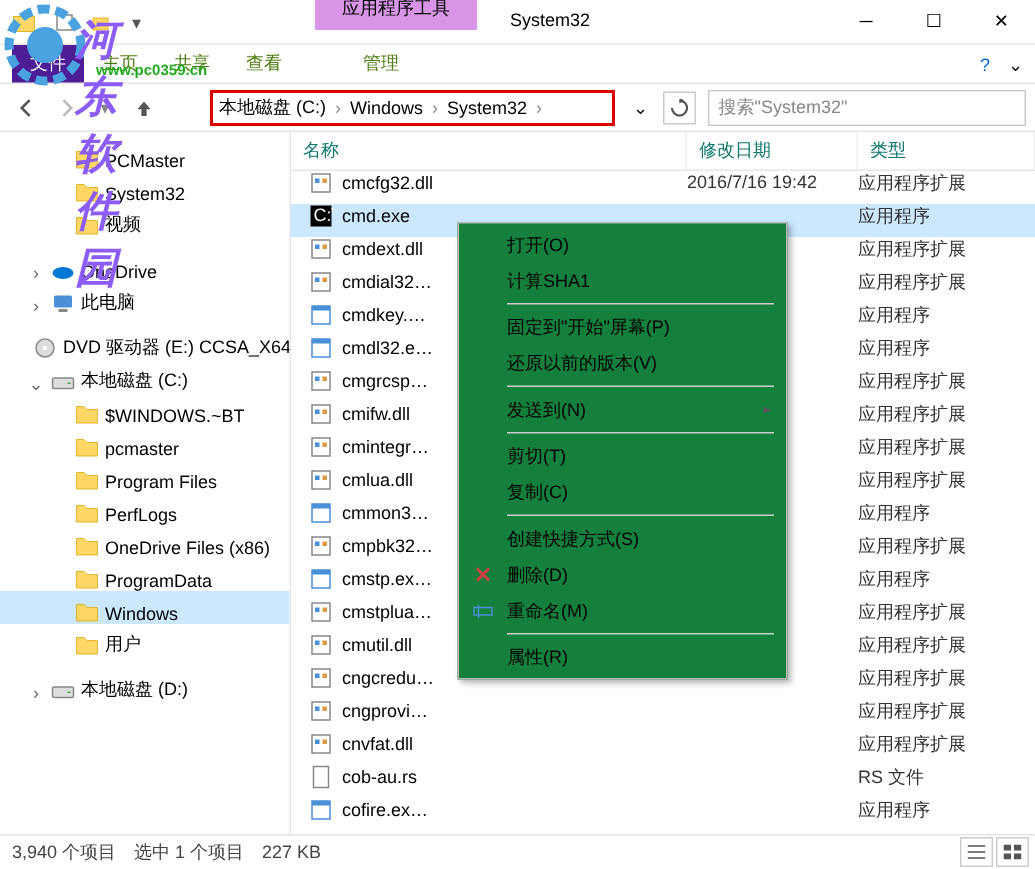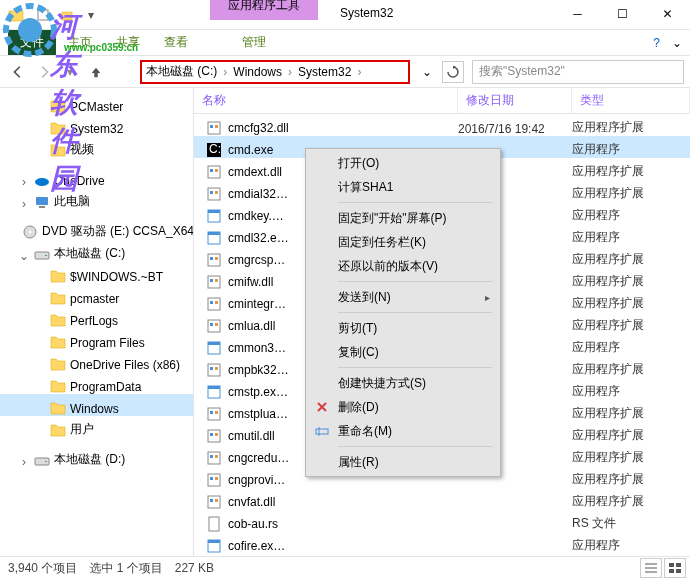--- a/index.html
+++ b/index.html
@@ -9,21 +9,21 @@
 .folder-mini{width:16px;height:16px;margin-right:4px}
 .qat{display:flex;gap:2px;margin-left:4px}
 .qat-btn{width:22px;height:22px;display:flex;align-items:center;justify-content:center;color:#555}
 .tab-section{position:absolute;left:210px;top:0;display:flex;align-items:flex-end;height:20px}
 .tab{padding:6px 18px;background:#d895e8;color:#000;font-size:12px}
 .win-title{position:absolute;left:340px;top:6px;font-size:12px;color:#000}
 .win-controls{position:absolute;right:0;top:0;display:flex}
 .win-btn{width:45px;height:28px;display:flex;align-items:center;justify-content:center;color:#000}
 .menubar{height:26px;display:flex;align-items:center;padding-left:8px;background:#fff;border-bottom:1px solid #e5e5e5;position:relative}
 .menu-item{padding:4px 12px;font-size:12px;color:#4d7c0f}
-.menu-file{background:#14532d;color:#fff}
+.menu-file{background:#4c1d95;color:#fff}
 .watermark{position:absolute;left:0;top:0;pointer-events:none;z-index:100}
 .wm-text{position:absolute;left:50px;top:8px;font-size:28px;font-weight:bold;color:#8b5cf6;font-style:italic}
 .wm-url{position:absolute;left:64px;top:42px;font-size:10px;color:#22aa22;font-weight:bold}
 .navbar{height:32px;display:flex;align-items:center;padding:0 6px;background:#fff;border-bottom:1px solid #e5e5e5;gap:2px}
 .nav-arrow{width:24px;height:24px;display:flex;align-items:center;justify-content:center;color:#888}
 .nav-arrow svg{width:14px;height:14px}
 .addr-bar{flex:0 0 auto;width:270px;height:24px;border:2px solid #d00;display:flex;align-items:center;padding:0 4px;margin-left:30px}
 .addr-seg{display:flex;align-items:center;gap:2px;font-size:12px}
 .addr-seg .sep{color:#888;margin:0 4px}
 .drop-btn{width:22px;height:22px;margin-left:4px;display:flex;align-items:center;justify-content:center}
@@ -33,32 +33,32 @@
 .tree{width:194px;border-right:1px solid #e5e5e5;overflow:hidden;padding-top:4px}
 .tree-item{display:flex;align-items:flex-end;height:22px;padding-left:6px;gap:4px}
 .tree-item.l1{padding-left:18px}
 .tree-item.l2{padding-left:34px}
 .tree-item.sel{background:#cce8ff}
 .tree-exp{width:12px;height:12px;display:flex;align-items:center;justify-content:center;color:#666}
 .tree-icon{width:16px;height:16px}
 .tree-label{font-size:12px;white-space:nowrap}
 .list{flex:1;overflow:hidden;position:relative}
 .list-header{display:flex;height:26px;border-bottom:1px solid #e5e5e5;align-items:center}
-.lh-col{padding:0 8px;font-size:12px;color:#8b5cf6;border-right:1px solid #eee;height:100%;display:flex;align-items:center}
+.lh-col{padding:0 8px;font-size:12px;color:#0f766e;border-right:1px solid #eee;height:100%;display:flex;align-items:center}
 .lh-name{width:264px}
 .lh-date{width:114px}
 .lh-type{flex:1}
 .list-rows{}
-.list-row{display:flex;height:22px;align-items:flex-end}
+.list-row{display:flex;height:22px;align-items:flex-start}
 .list-row.sel{background:#cce8ff}
 .lr-name{width:264px;display:flex;align-items:center;gap:6px;padding-left:12px}
 .lr-date{width:114px;font-size:12px;color:#333}
 .lr-type{flex:1;font-size:12px;color:#333;white-space:nowrap;overflow:hidden}
 .file-icon{width:16px;height:16px}
-.ctx{position:absolute;left:305px;top:148px;width:196px;background:#e5e5e5;border:1px solid #b8b8b8;box-shadow:2px 2px 4px rgba(0,0,0,.3);z-index:50;padding:2px}
+.ctx{position:absolute;left:305px;top:148px;width:220px;background:#15803d;border:1px solid #b8b8b8;box-shadow:2px 2px 4px rgba(0,0,0,.3);z-index:50;padding:2px}
 .ctx-item{height:24px;display:flex;align-items:center;padding-left:30px;position:relative;font-size:12px}
 .ctx-item.hl{outline:2px solid #d00;outline-offset:-1px}
 .ctx-item.sub::after{content:"▸";position:absolute;right:8px;color:#555;font-size:10px}
 .ctx-icon{position:absolute;left:6px;width:16px;height:16px;display:flex;align-items:center;justify-content:center}
 .ctx-sep{height:1px;background:#ccc;margin:3px 6px 3px 30px}
 .statusbar{position:absolute;bottom:0;left:0;right:0;height:23px;border-top:1px solid #e5e5e5;display:flex;align-items:center;padding:0 8px;gap:12px;font-size:12px;color:#444;background:#fff}
 .sb-right{position:absolute;right:4px;display:flex;gap:2px}
 .sb-btn{width:22px;height:20px;border:1px solid #ccc;display:flex;align-items:center;justify-content:center}
 .folder-svg{fill:#ffd766;stroke:#d9a400;stroke-width:.5}
 .drive-svg{fill:#ddd;stroke:#888}
@@ -222,28 +222,28 @@
         <span class="tree-icon"><svg width="16" height="16">
             <path d="M1 3 L6 3 L8 5 L15 5 L15 14 L1 14 Z" class="folder-svg"></path>
           </svg></span>
         <span class="tree-label">pcmaster</span>
       </div>
       <div class="tree-item l2">
         <span class="tree-exp"></span>
         <span class="tree-icon"><svg width="16" height="16">
             <path d="M1 3 L6 3 L8 5 L15 5 L15 14 L1 14 Z" class="folder-svg"></path>
           </svg></span>
+        <span class="tree-label">Program Files</span>
+      </div>
+      <div class="tree-item l2">
+        <span class="tree-exp"></span>
+        <span class="tree-icon"><svg width="16" height="16">
+            <path d="M1 3 L6 3 L8 5 L15 5 L15 14 L1 14 Z" class="folder-svg"></path>
+          </svg></span>
         <span class="tree-label">PerfLogs</span>
-      </div>
-      <div class="tree-item l2">
-        <span class="tree-exp"></span>
-        <span class="tree-icon"><svg width="16" height="16">
-            <path d="M1 3 L6 3 L8 5 L15 5 L15 14 L1 14 Z" class="folder-svg"></path>
-          </svg></span>
-        <span class="tree-label">Program Files</span>
       </div>
       <div class="tree-item l2">
         <span class="tree-exp"></span>
         <span class="tree-icon"><svg width="16" height="16">
             <path d="M1 3 L6 3 L8 5 L15 5 L15 14 L1 14 Z" class="folder-svg"></path>
           </svg></span>
         <span class="tree-label">OneDrive Files (x86)</span>
       </div>
       <div class="tree-item l2">
         <span class="tree-exp"></span>
@@ -522,23 +522,20 @@
 <div class="ctx" id="ctx">
     <div class="ctx-item">
       <span>打开(O)</span>
     </div>
     <div class="ctx-item">
       <span>计算SHA1</span>
     </div>
     <div class="ctx-sep"></div>
     <div class="ctx-item">
       <span>固定到"开始"屏幕(P)</span>
-    </div>
-    <div class="ctx-item">
-      <span>固定到任务栏(K)</span>
     </div>
     <div class="ctx-item">
       <span>还原以前的版本(V)</span>
     </div>
     <div class="ctx-sep"></div>
     <div class="ctx-item sub">
       <span>发送到(N)</span>
     </div>
     <div class="ctx-sep"></div>
     <div class="ctx-item">

